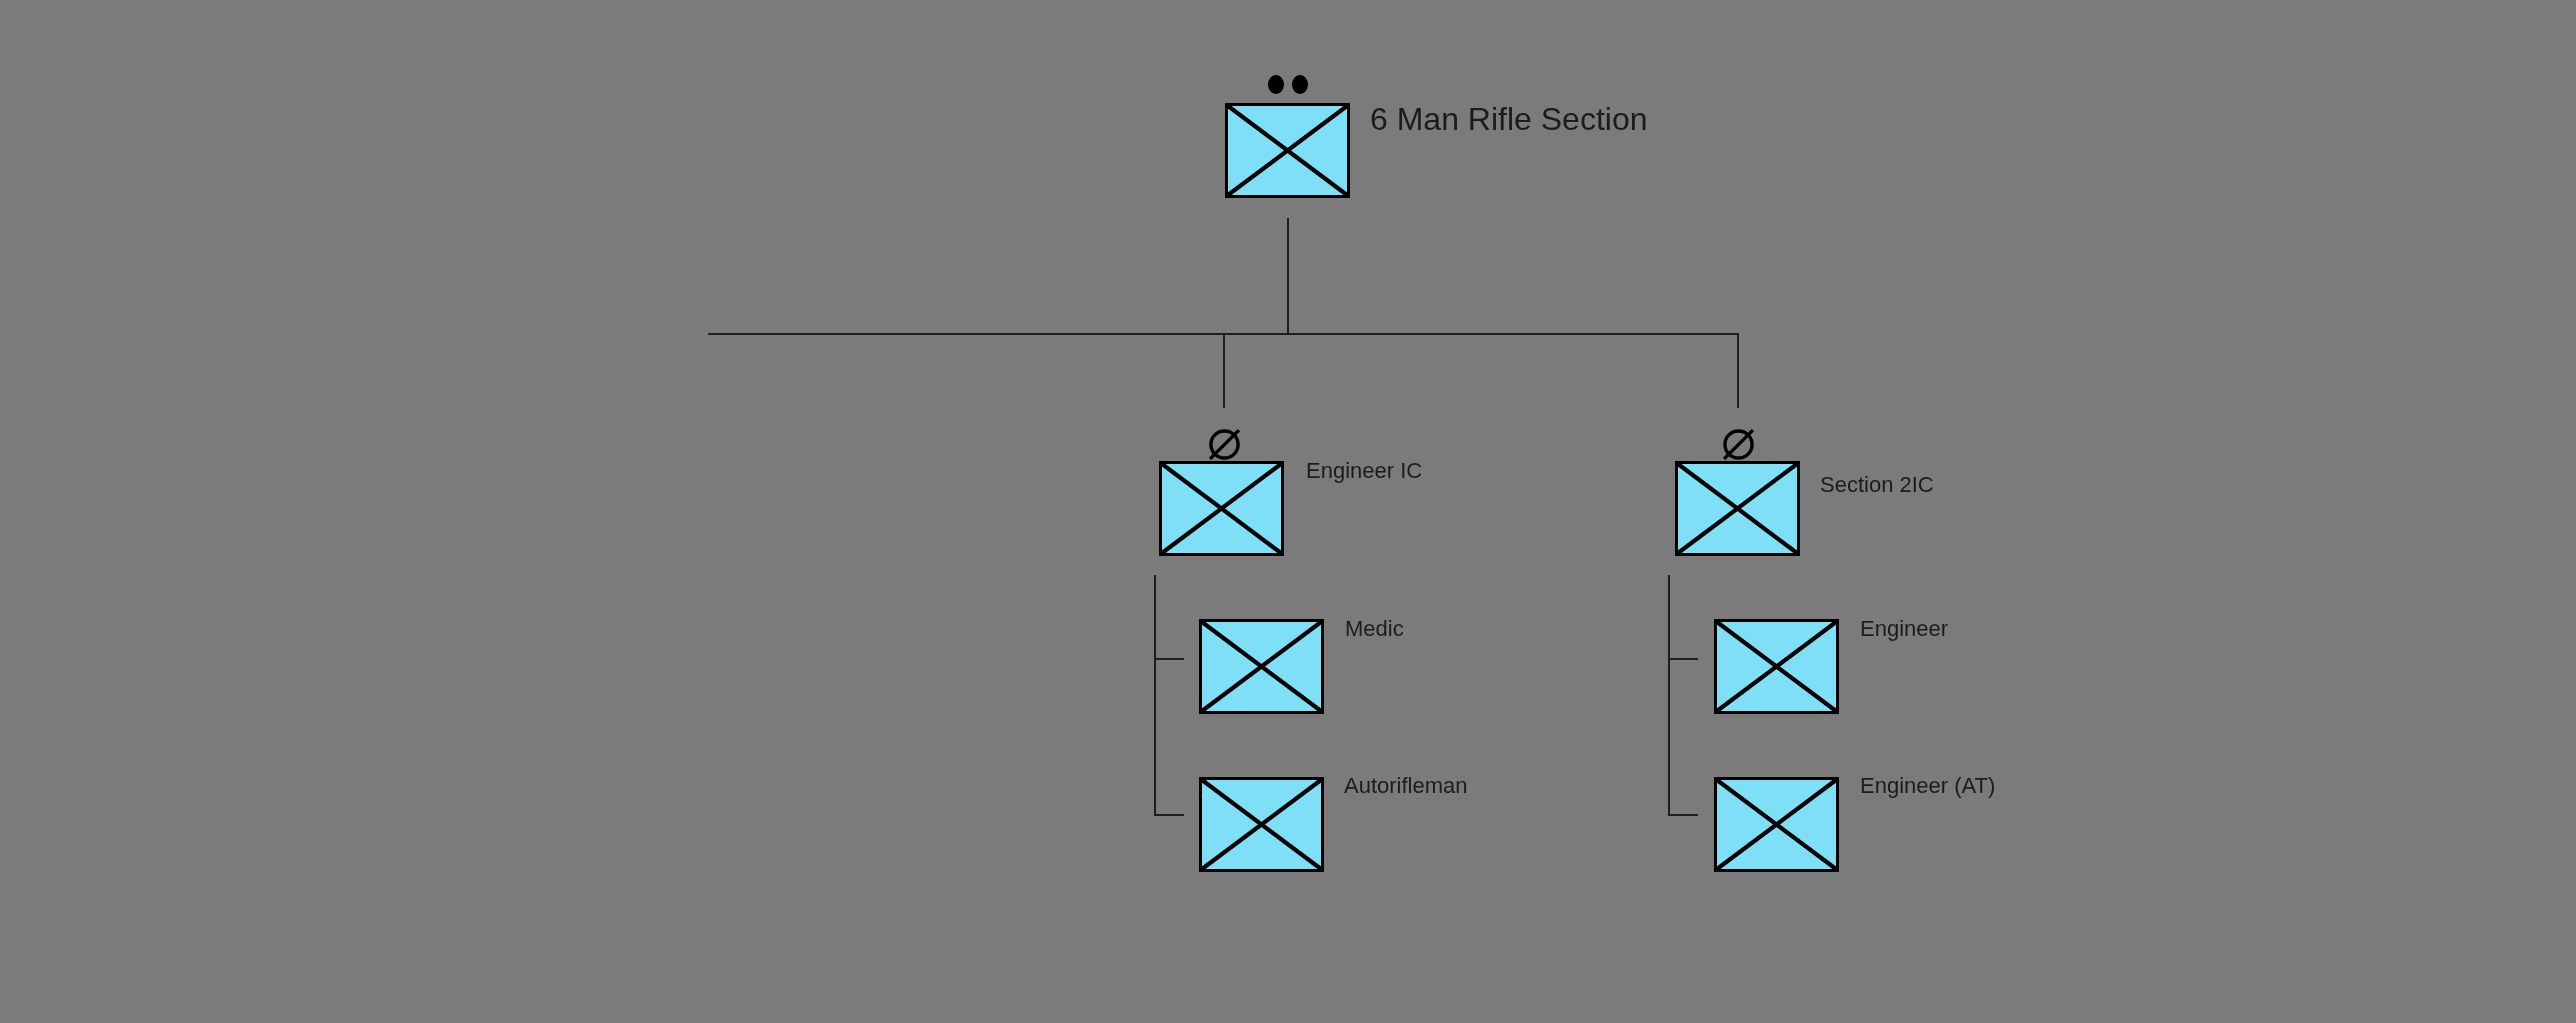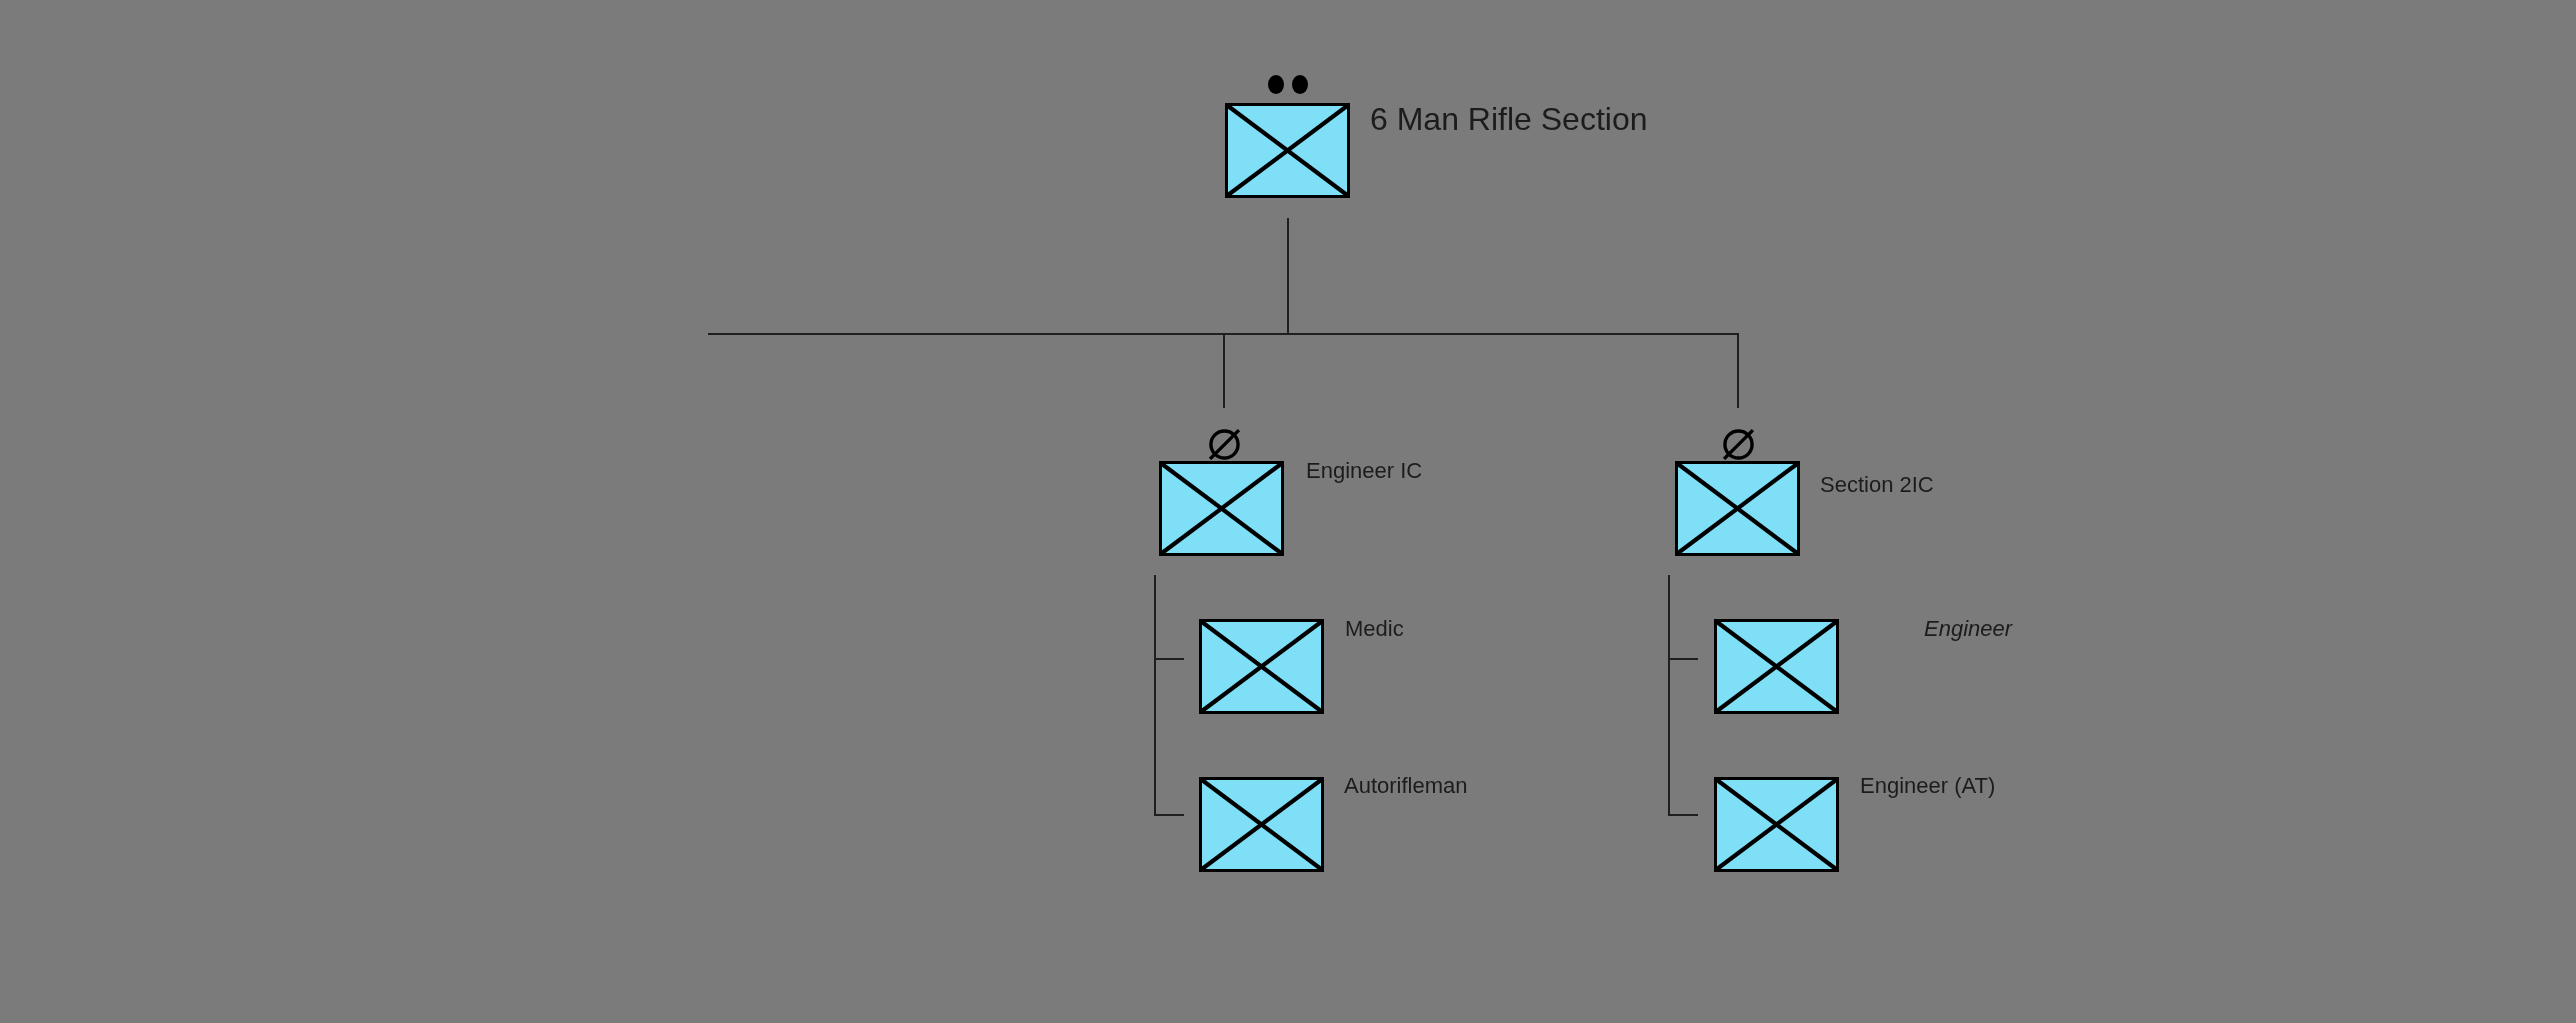--- a/index.html
+++ b/index.html
@@ -71,21 +71,21 @@
   #line-2ic-vert   { left: 1668px; top: 575px; width: 1.7px;  height: 241px; }
   #line-2ic-stub1  { left: 1668px; top: 658px; width: 30px; height: 1.7px;   }
   #line-2ic-stub2  { left: 1668px; top: 814px; width: 30px; height: 1.7px;   }
 
   #medic-box       { left: 1199px; top: 619px; }
   #medic-label     { left: 1345px; top: 616px; text-align: right; }
   #auto-box        { left: 1199px; top: 777px; }
   #auto-label      { left: 1344px; top: 773px; text-align: right; }
 
   #eng-box         { left: 1714px; top: 619px; }
-  #eng-label       { left: 1924px; top: 616px; font-style: italic; }
+  #eng-label       { left: 1860px; top: 616px; }
   #rifat-box       { left: 1714px; top: 777px; }
   #rifat-label     { left: 1860px; top: 773px; }
 </style>
 </head>
 <body>
 
 <div class="canvas">
 
   <div class="line" id="line-root-drop"></div>
   <div class="line" id="line-rail"></div>

